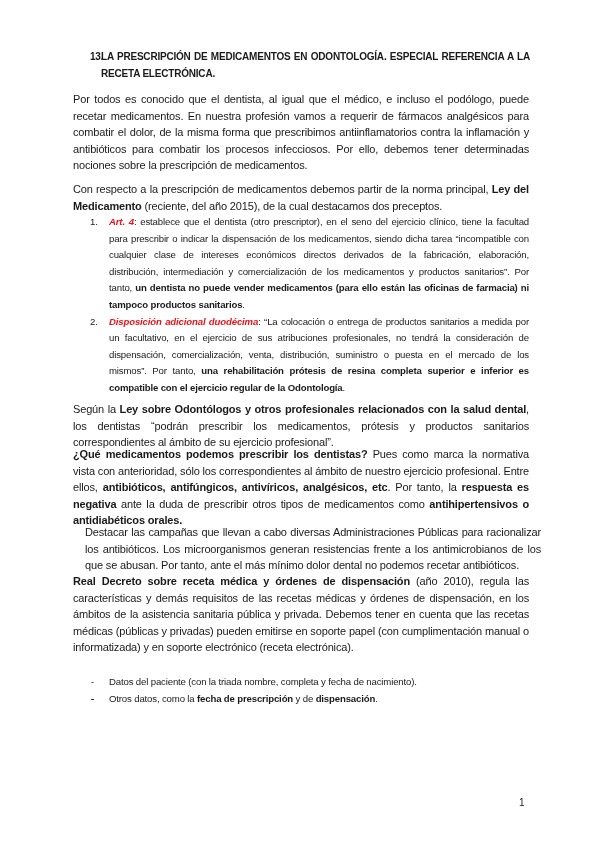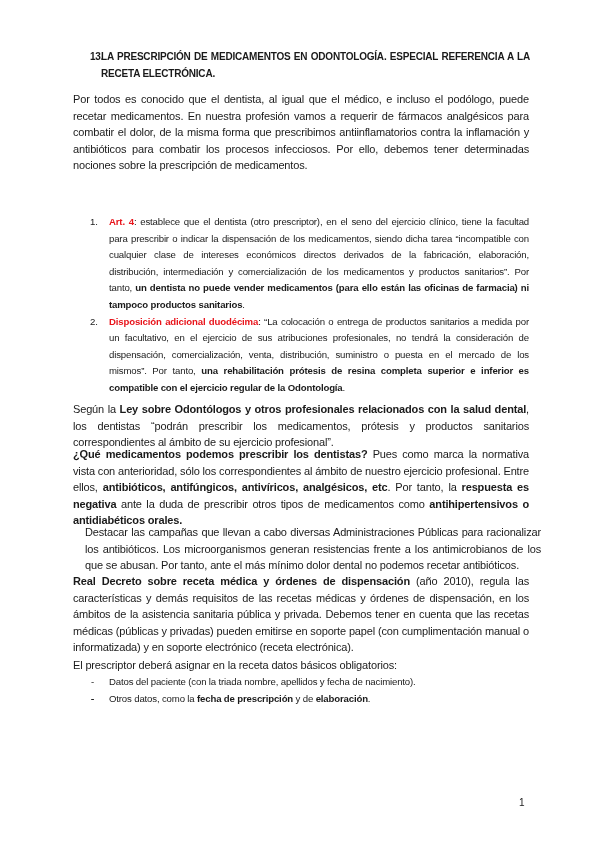--- a/index.html
+++ b/index.html
@@ -7,21 +7,21 @@
          font-family: "Liberation Sans", sans-serif; color: #1a1a1a; }
   .page { position: absolute; left: 0; top: 0; width: 600px; height: 848px; }
   .title { position: absolute; left: 90px; top: 48px; width: 440px;
            font-family: "Liberation Sans", sans-serif; font-weight: bold;
            font-size: 10px; line-height: 17px; letter-spacing: -0.2px; }
   .title .num { position: absolute; left: 0; top: 0; }
   .title .txt { margin-left: 11px; display: block; text-align: justify; }
   .para { position: absolute; left: 73px; width: 456px; font-size: 11px;
           line-height: 16.6px; text-align: justify; letter-spacing: -0.15px; }
   .b { font-weight: bold; }
-  .red { color: #e8141b; font-weight: bold; }
+  .red { color: #e8141b; font-weight: bold; font-style: italic; }
   ol.list { position: absolute; left: 73px; width: 456px; margin: 0; padding: 0;
             list-style: none; font-size: 9.6px; line-height: 16.6px; letter-spacing: -0.15px; }
   ol.list li { position: relative; padding-left: 36px; text-align: justify; }
   ol.list li .n { position: absolute; left: 17px; top: 0; }
   ul.dash { position: absolute; left: 73px; width: 456px; margin: 0; padding: 0;
             list-style: none; font-size: 9.6px; line-height: 16.6px; letter-spacing: -0.15px; }
   ul.dash li { position: relative; padding-left: 36px; }
   ul.dash li .d { position: absolute; left: 18px; top: 0; }
   .pagenum { position: absolute; left: 519px; top: 797px; font-size: 10px; }
 </style>
@@ -30,43 +30,43 @@
 
 <div class="page">
 
   <div class="title">
     <span class="num">13.</span>
     <span class="txt">LA PRESCRIPCIÓN DE MEDICAMENTOS EN ODONTOLOGÍA. ESPECIAL REFERENCIA A LA RECETA ELECTRÓNICA.</span>
   </div>
 
   <p class="para" style="top:91px;margin:0;">Por todos es conocido que el dentista, al igual que el médico, e incluso el podólogo, puede recetar medicamentos. En nuestra profesión vamos a requerir de fármacos analgésicos para combatir el dolor, de la misma forma que prescribimos antiinflamatorios contra la inflamación y antibióticos para combatir los procesos infecciosos. Por ello, debemos tener determinadas nociones sobre la prescripción de medicamentos.</p>
 
+  <p class="para" style="top:181px;margin:0;"><span>Con respecto a la prescripción de medicamentos debemos partir de la norma principal, </span><span class="b">Ley del Medicamento</span><span> (reciente, del año 2015), de la cual destacamos dos preceptos.</span></p>
 
   <ol class="list" style="top:214px;">
     <li>
       <span class="n">1.</span>
       <span class="red">Art. 4</span><span>: establece que el dentista (otro prescriptor), en el seno del ejercicio clínico, tiene la facultad para prescribir o indicar la dispensación de los medicamentos, siendo dicha tarea “incompatible con cualquier clase de intereses económicos directos derivados de la fabricación, elaboración, distribución, intermediación y comercialización de los medicamentos y productos sanitarios”. Por tanto, </span><span class="b">un dentista no puede vender medicamentos (para ello están las oficinas de farmacia) ni tampoco productos sanitarios</span><span>.</span>
     </li>
     <li>
       <span class="n">2.</span>
       <span class="red">Disposición adicional duodécima</span><span>: “La colocación o entrega de productos sanitarios a medida por un facultativo, en el ejercicio de sus atribuciones profesionales, no tendrá la consideración de dispensación, comercialización, venta, distribución, suministro o puesta en el mercado de los mismos”. Por tanto, </span><span class="b">una rehabilitación prótesis de resina completa superior e inferior es compatible con el ejercicio regular de la Odontología</span><span>.</span>
     </li>
   </ol>
 
   <p class="para" style="top:401px;margin:0;"><span>Según la </span><span class="b">Ley sobre Odontólogos y otros profesionales relacionados con la salud dental</span><span>, los dentistas “podrán prescribir los medicamentos, prótesis y productos sanitarios correspondientes al ámbito de su ejercicio profesional”.</span></p>
 
   <p class="para" style="top:446px;margin:0;"><span class="b">¿Qué medicamentos podemos prescribir los dentistas?</span><span> Pues como marca la normativa vista con anterioridad, sólo los correspondientes al ámbito de nuestro ejercicio profesional. Entre ellos, </span><span class="b">antibióticos, antifúngicos, antivíricos, analgésicos, etc</span><span>. Por tanto, la </span><span class="b">respuesta es negativa</span><span> ante la duda de prescribir otros tipos de medicamentos como </span><span class="b">antihipertensivos o antidiabéticos orales.</span></p>
 
   <p class="para" style="top:512px;margin:12px;">Destacar las campañas que llevan a cabo diversas Administraciones Públicas para racionalizar los antibióticos. Los microorganismos generan resistencias frente a los antimicrobianos de los que se abusan. Por tanto, ante el más mínimo dolor dental no podemos recetar antibióticos.</p>
 
   <p class="para" style="top:573px;margin:0;"><span class="b">Real Decreto sobre receta médica y órdenes de dispensación</span><span> (año 2010), regula las características y demás requisitos de las recetas médicas y órdenes de dispensación, en los ámbitos de la asistencia sanitaria pública y privada. Debemos tener en cuenta que las recetas médicas (públicas y privadas) pueden emitirse en soporte papel (con cumplimentación manual o informatizada) y en soporte electrónico (receta electrónica).</span></p>
 
-  <p class="para" style="top:657px;margin:0;">El prescriptor deberá asignar en la receta datos básicos obligatorios:</p>
 
   <ul class="dash" style="top:674px;">
-    <li><span class="d">-</span><span>Datos del paciente (con la triada nombre, apellidos y fecha de nacimiento).</span></li>
+    <li><span class="d">-</span><span>Datos del paciente (con la triada nombre, completa y fecha de nacimiento).</span></li>
     <li><span class="d">-</span></li>
     <li><span class="d">-</span></li>
-    <li><span class="d">-</span><span>Otros datos, como la </span><span class="b">fecha de prescripción</span><span> y de </span><span class="b">elaboración</span><span>.</span></li>
+    <li><span class="d">-</span><span>Otros datos, como la </span><span class="b">fecha de prescripción</span><span> y de </span><span class="b">dispensación</span><span>.</span></li>
   </ul>
 
   <div class="pagenum">1</div>
 </div>
 
 </body></html>

